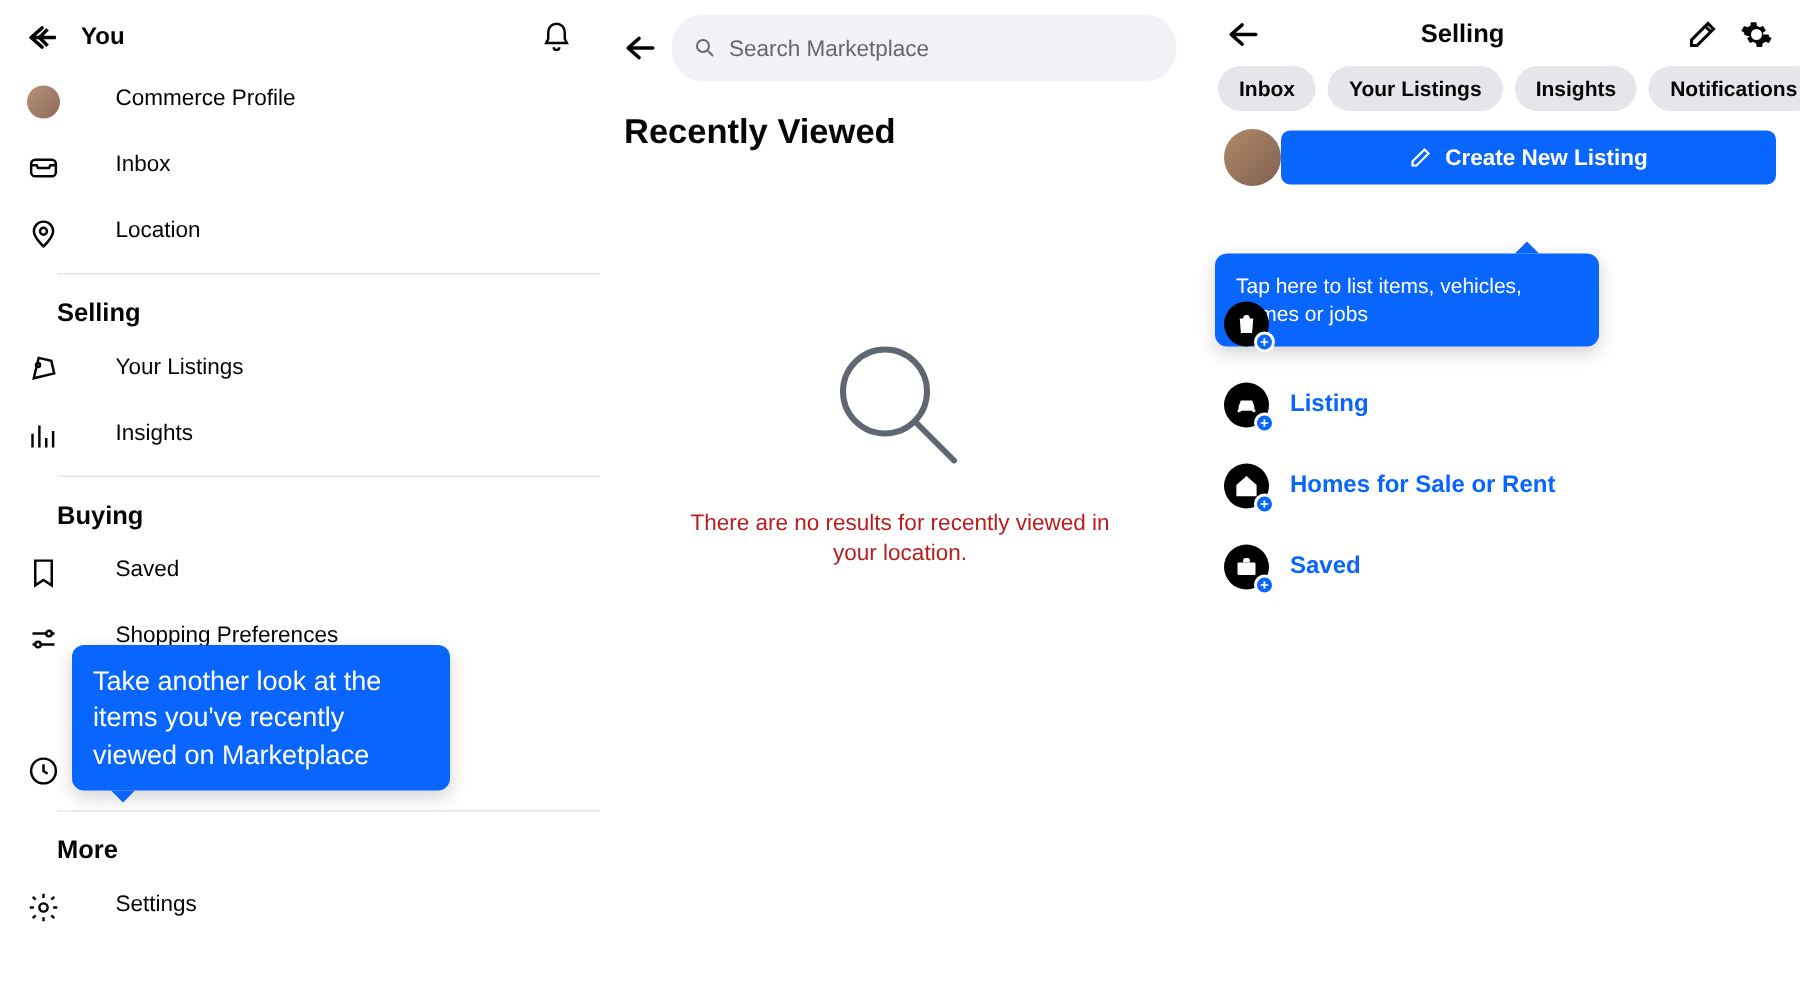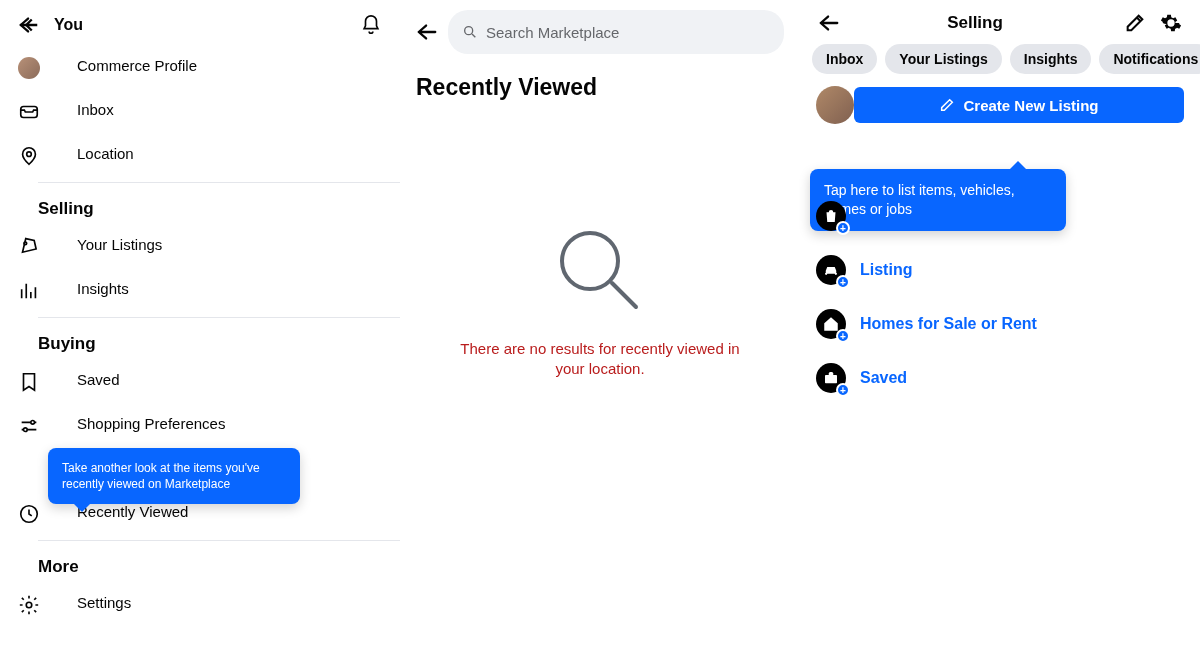--- a/index.html
+++ b/index.html
@@ -11,21 +11,21 @@
   .p1-header { display: flex; align-items: center; padding: 14px 18px 0 18px; margin-bottom: 10px; }
   .p1-header .title { font-size: 16px; font-weight: 600; margin-left: 14px; flex: 1; color: #050505; }
   .bell { width: 22px; height: 22px; }
   .back-arrow { width: 22px; height: 22px; }
   .row { display: flex; align-items: flex-start; padding: 11px 18px; cursor: pointer; gap: 24px; }
   .row .icon { width: 22px; height: 22px; margin-right: 13px; flex-shrink: 0; display:flex; align-items:center; justify-content:center;}
   .row .label { font-size: 15px; color: #050505; }
   .divider { height: 1px; background: #e4e6eb; margin: 4px 0 4px 38px; }
   .section-title { font-size: 17px; font-weight: 700; padding: 12px 18px 6px 38px; color: #050505;}
   .avatar { width: 22px; height: 22px; border-radius: 50%; background: linear-gradient(135deg,#b89178,#8b6b5a); margin-right: 13px; flex-shrink: 0;}
-  .tooltip1 { position: absolute; left: 48px; top: 448px; width: 252px; background: #0866ff; color: #fff; border-radius: 8px; padding: 12px 14px; font-size: 12px; line-height: 1.35; box-shadow: 0 4px 12px rgba(0,0,0,0.18); }
+  .tooltip1 { position: absolute; left: 48px; top: 430px; width: 252px; background: #0866ff; color: #fff; border-radius: 8px; padding: 12px 14px; font-size: 18px; line-height: 1.35; box-shadow: 0 4px 12px rgba(0,0,0,0.18); }
   .tooltip1::after { content: ""; position: absolute; left: 26px; bottom: -8px; border: 8px solid transparent; border-top-color: #0866ff; border-bottom: none; }
   
   
   .p2-header { display: flex; align-items: center; gap: 10px; padding: 10px 16px; }
   .search-bar { flex: 1; height: 44px; background: #f0f2f5; border-radius: 20px; display: flex; align-items: center; padding: 0 14px; color: #65676b; font-size: 15px; }
   .search-bar svg { margin-right: 8px; }
   .p2-title { font-size: 23px; font-weight: 800; padding: 10px 16px 6px 16px; color: #050505;}
   .empty-state { display: flex; flex-direction: column; align-items: center; justify-content: flex-start; padding-top: 114px; text-align: center; }
   .magnifier { width: 100px; height: 100px; margin-bottom: 18px; }
   .empty-text { color: #b91c1c; font-size: 15px; line-height: 1.35; max-width: 310px;}

